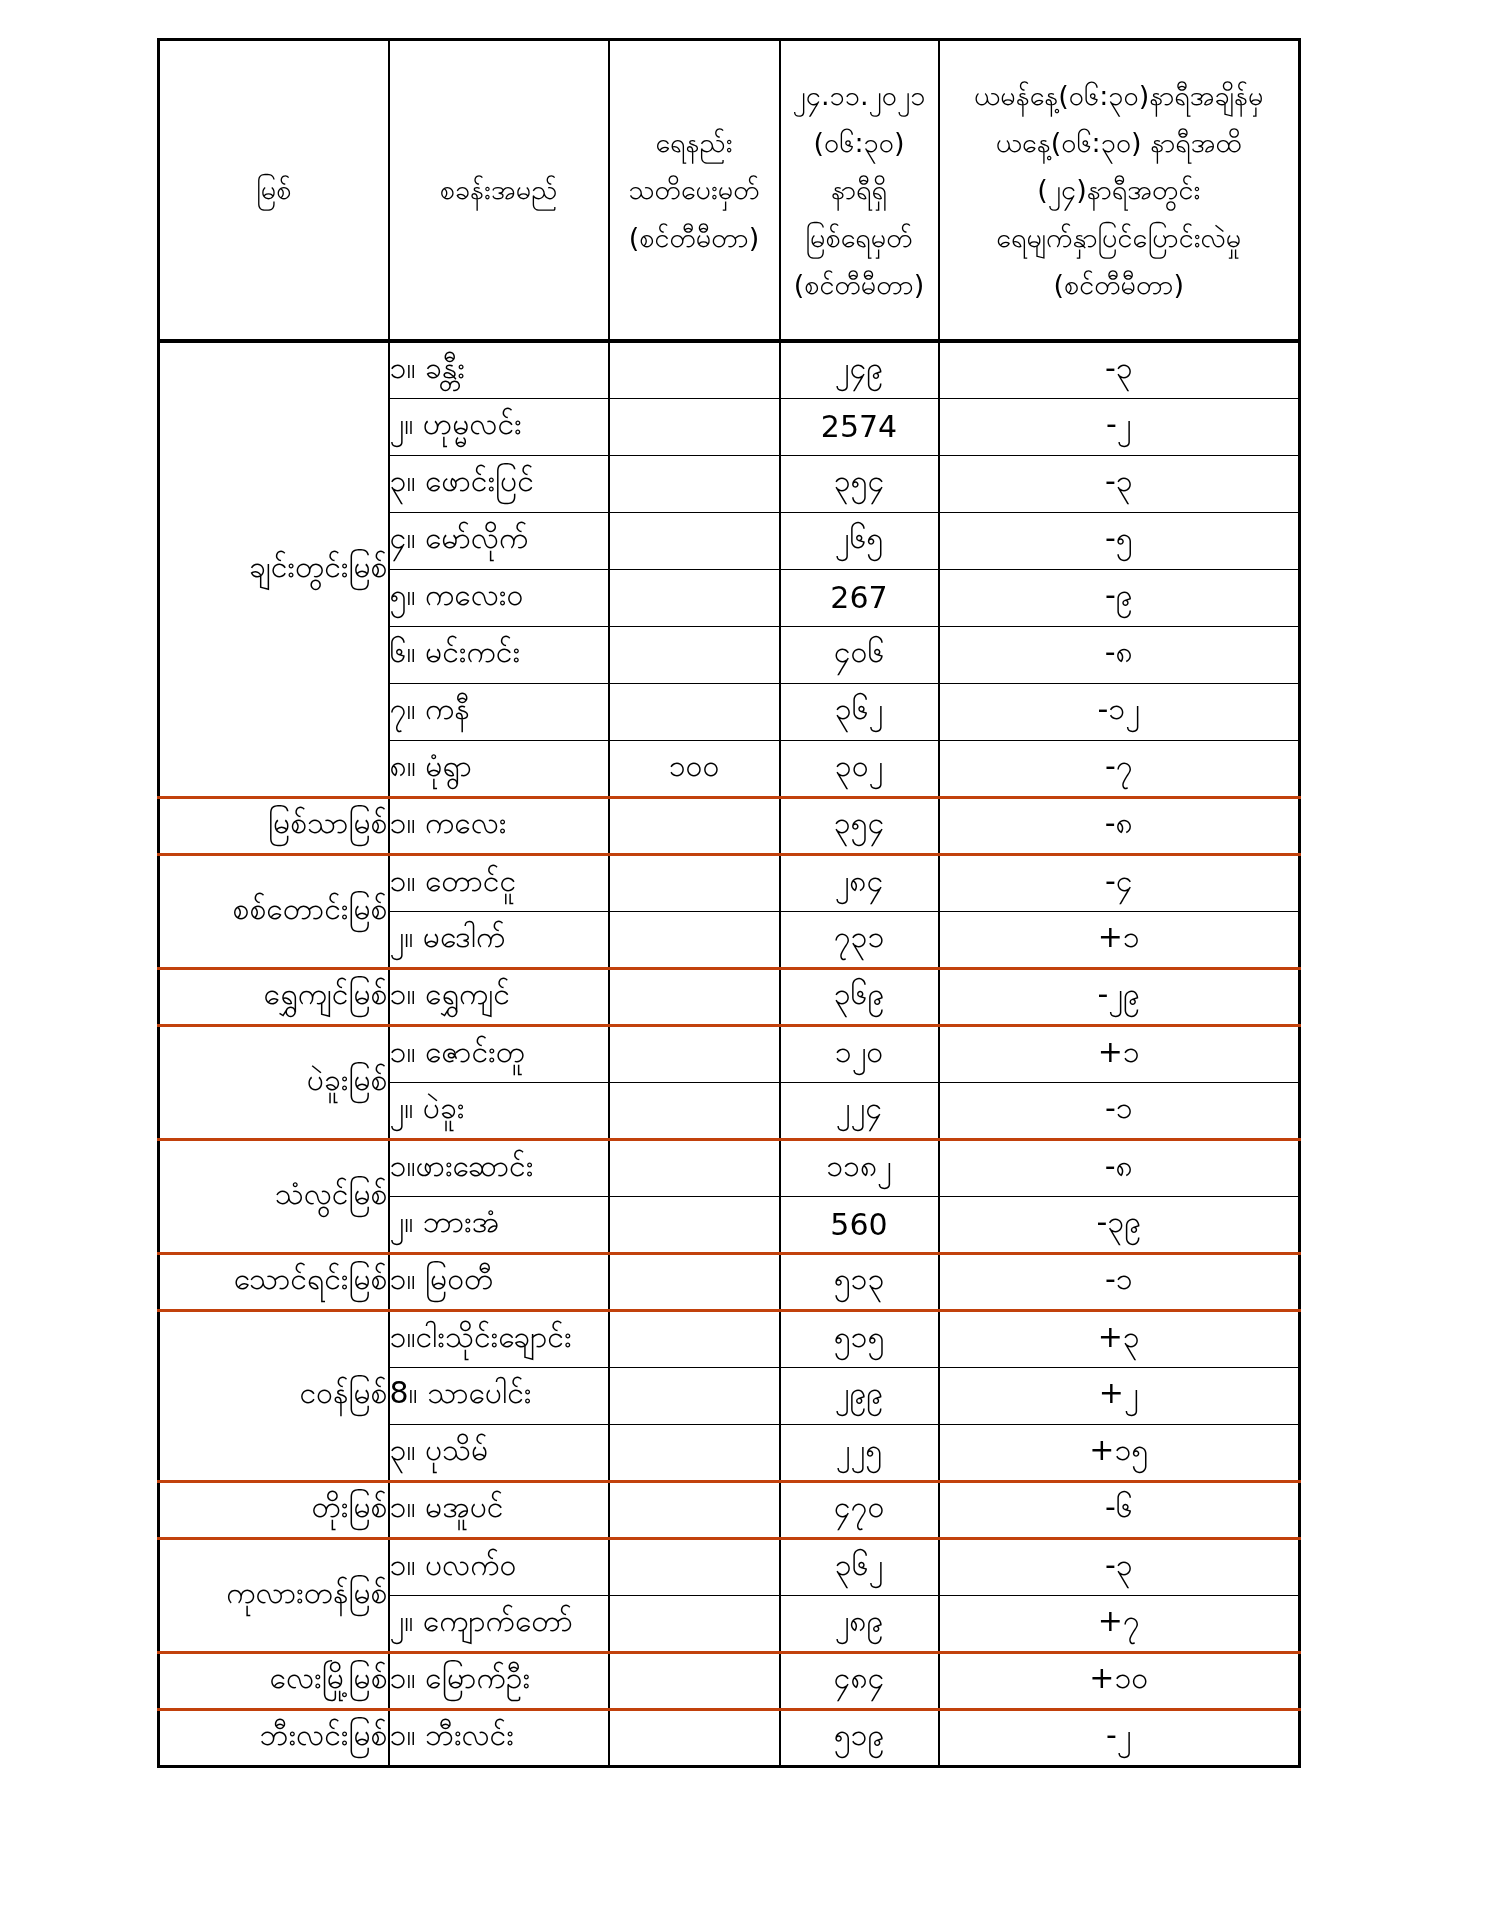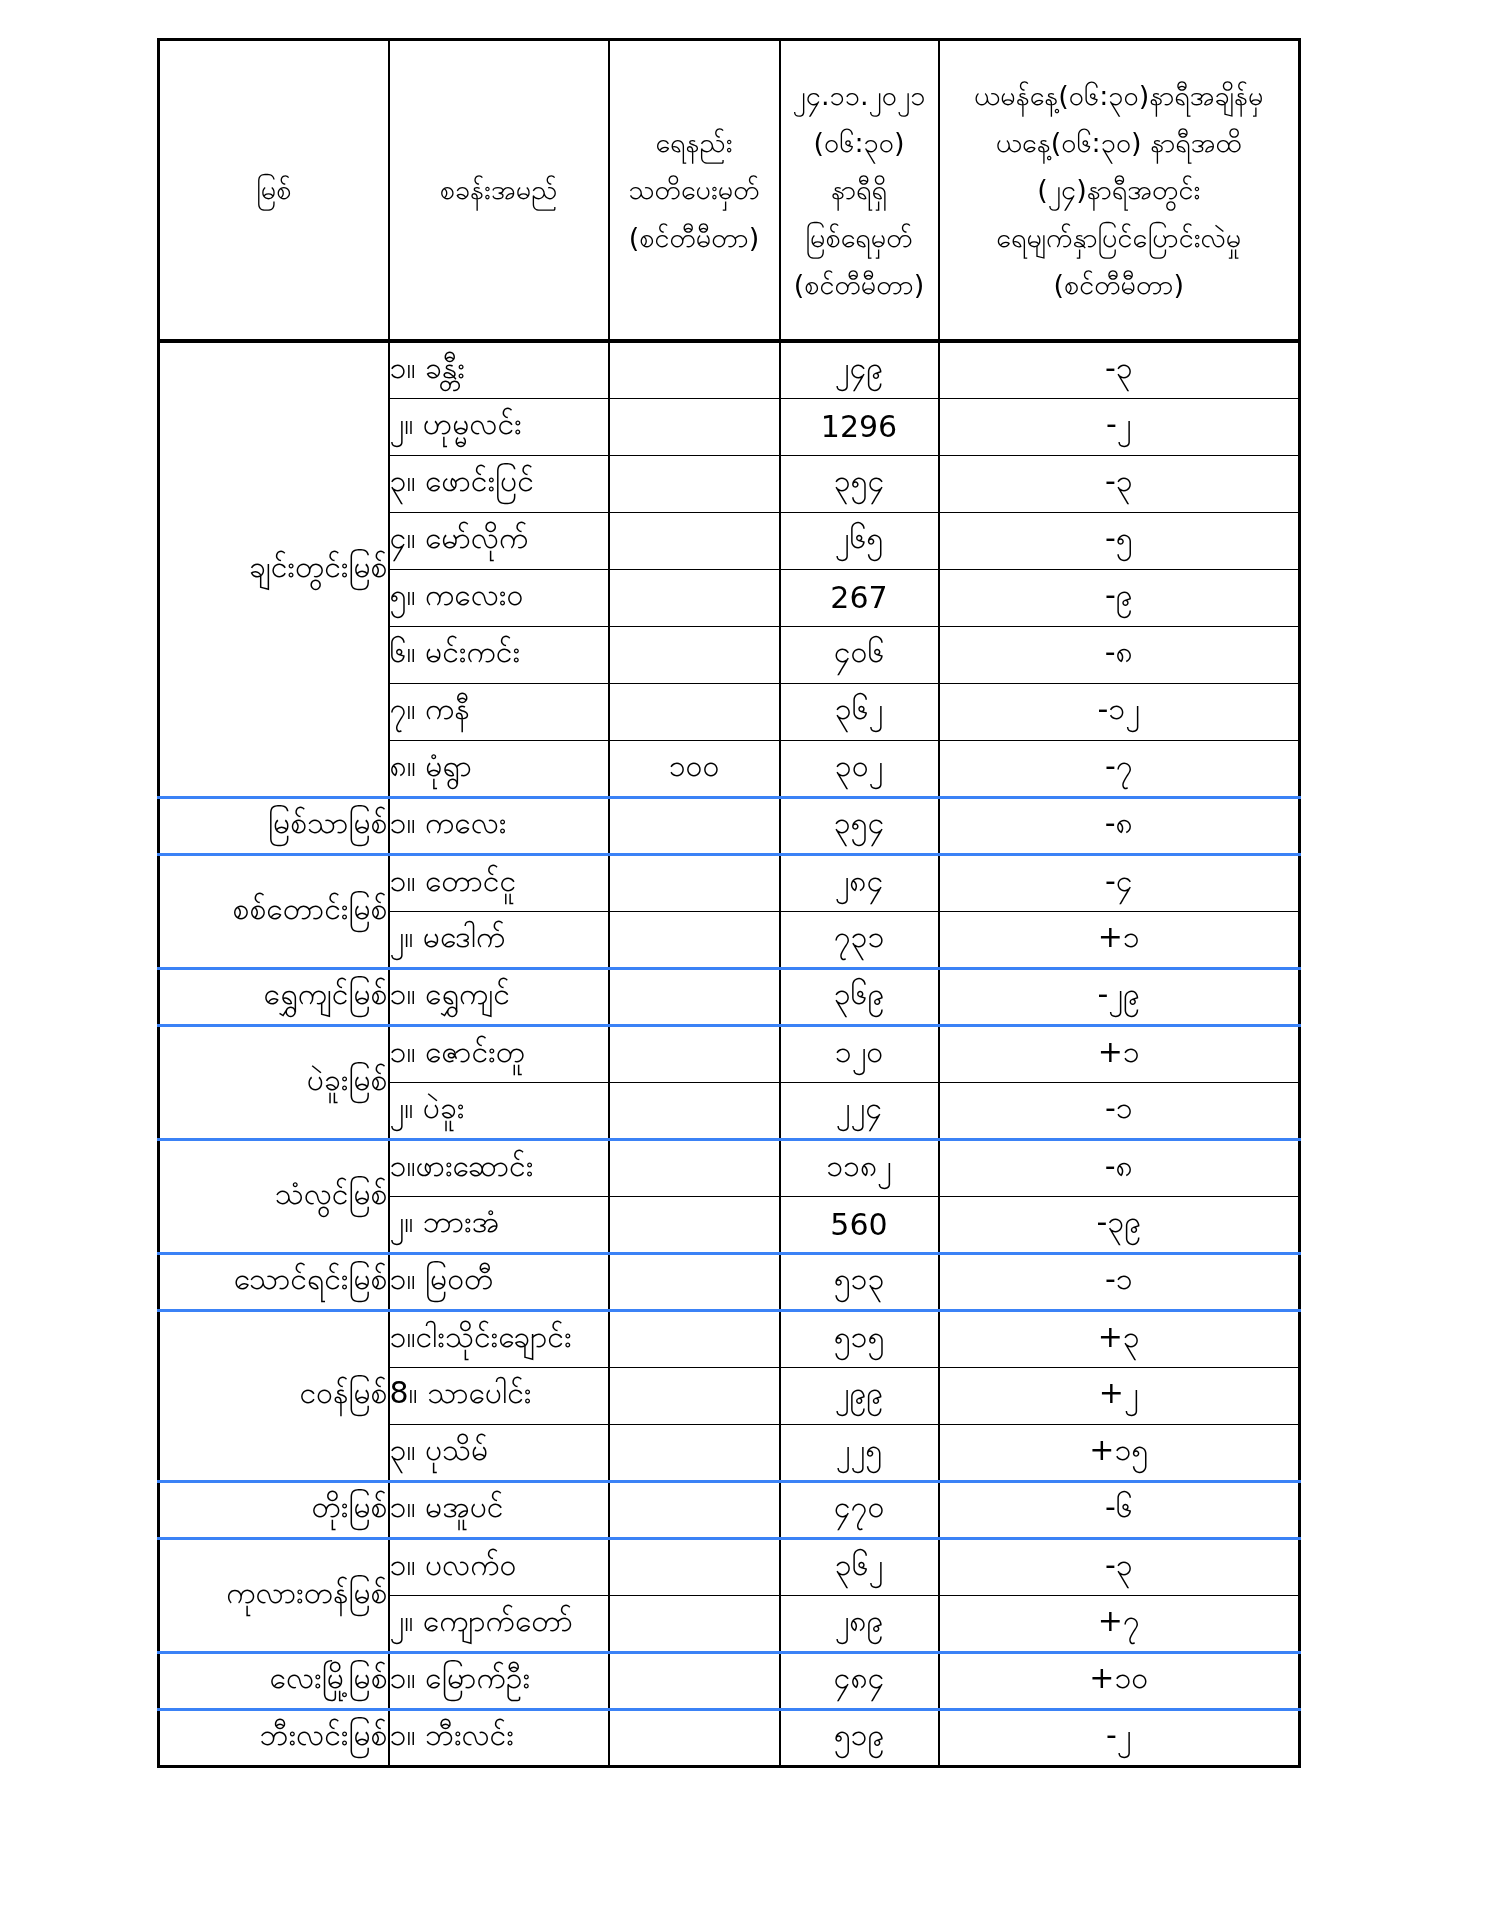--- a/index.html
+++ b/index.html
@@ -40,21 +40,21 @@
   .doc-table thead th {
     height: 298px;
     text-align: center;
     border-bottom: 4px solid #000;
     white-space: pre-line;
     line-height: 1.75;
     font-size: 27px;
   }
   .doc-table tbody tr { height: 57px; }
   .doc-table tbody td { border-top: 1px solid #000; border-bottom: 1px solid #000; }
-  .doc-table tbody tr.group-start td { border-top: 3px solid #3b82f6; }
+  .doc-table tbody tr.group-start td { border-top: 3px solid #c2410c; }
   .doc-table { border: 3px solid #000; }
 
   .river-cell {
     text-align: right;
     padding-left: 8px;
   }
   .station-cell {
     text-align: left;
     padding-left: 14px;
   }
@@ -96,21 +96,21 @@
       <tr class="group-start">
         <td class="river-cell" rowspan="8">ချင်းတွင်းမြစ်</td>
         <td class="station-cell">၁။ ခန္တီး</td>
         <td class="num-cell"></td>
         <td class="num-cell">၂၄၉</td>
         <td class="num-cell">-၃</td>
       </tr>
       <tr>
         <td class="station-cell">၂။ ဟုမ္မလင်း</td>
         <td class="num-cell"></td>
-        <td class="num-cell">1296</td>
+        <td class="num-cell">2574</td>
         <td class="num-cell">-၂</td>
       </tr>
       <tr>
         <td class="station-cell">၃။ ဖောင်းပြင်</td>
         <td class="num-cell"></td>
         <td class="num-cell">၃၅၄</td>
         <td class="num-cell">-၃</td>
       </tr>
       <tr>
         <td class="station-cell">၄။ မော်လိုက်</td>

